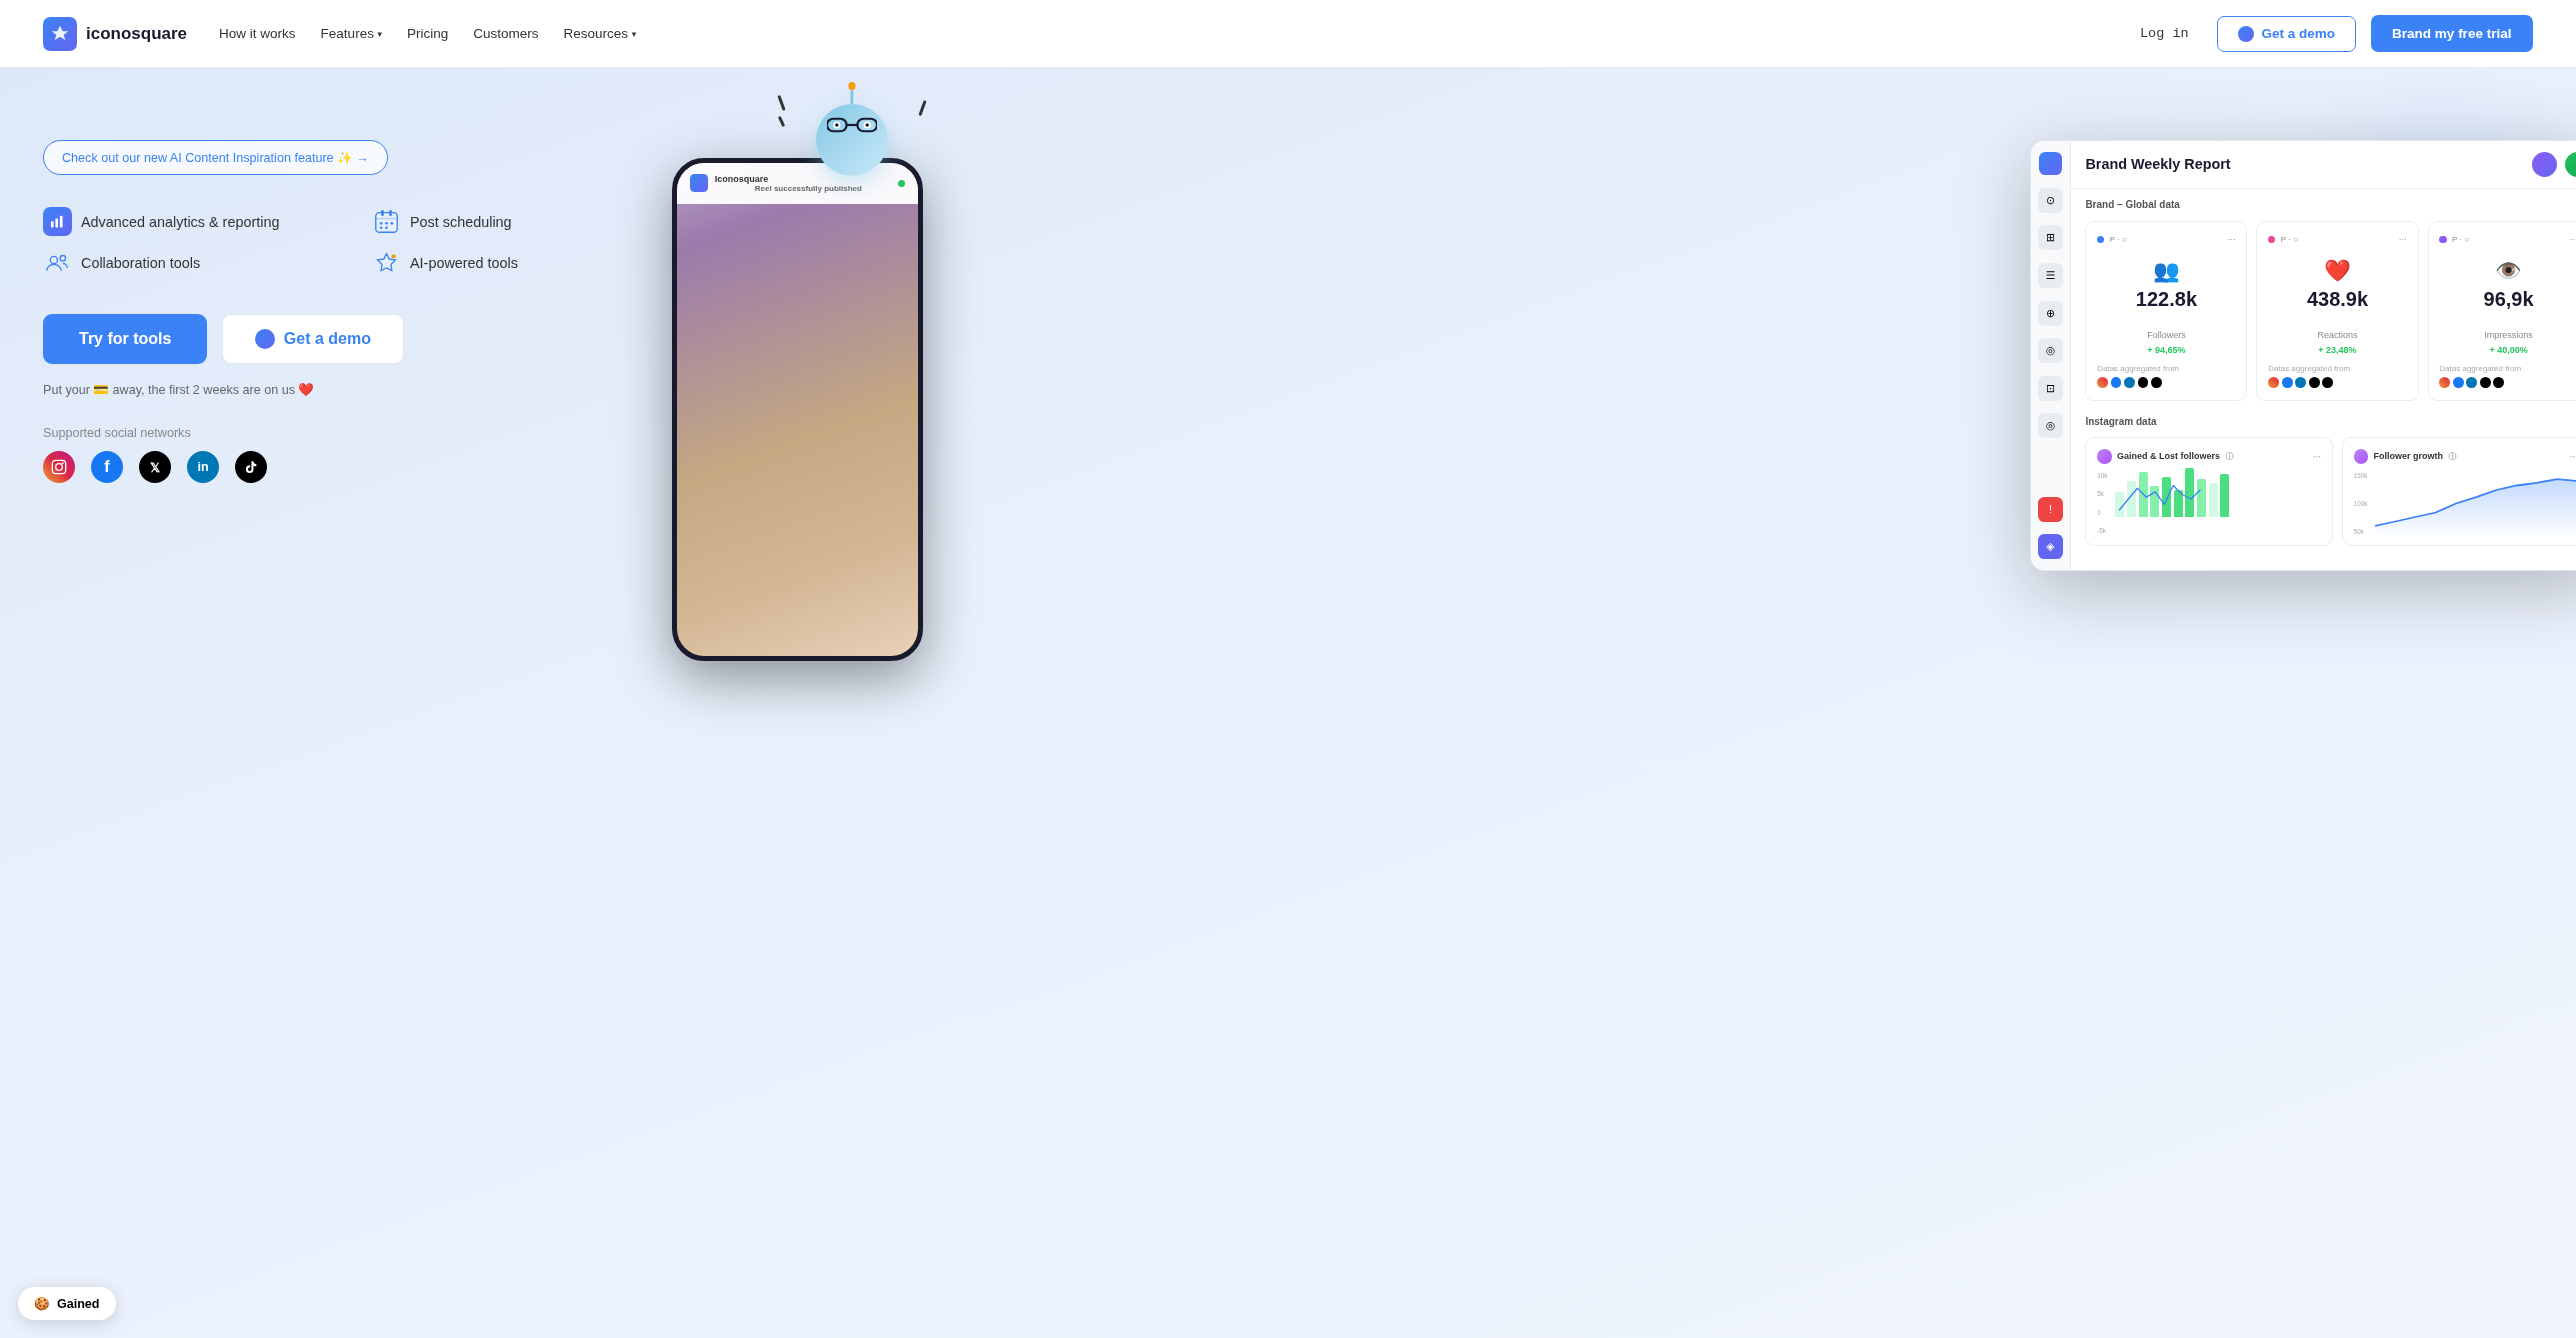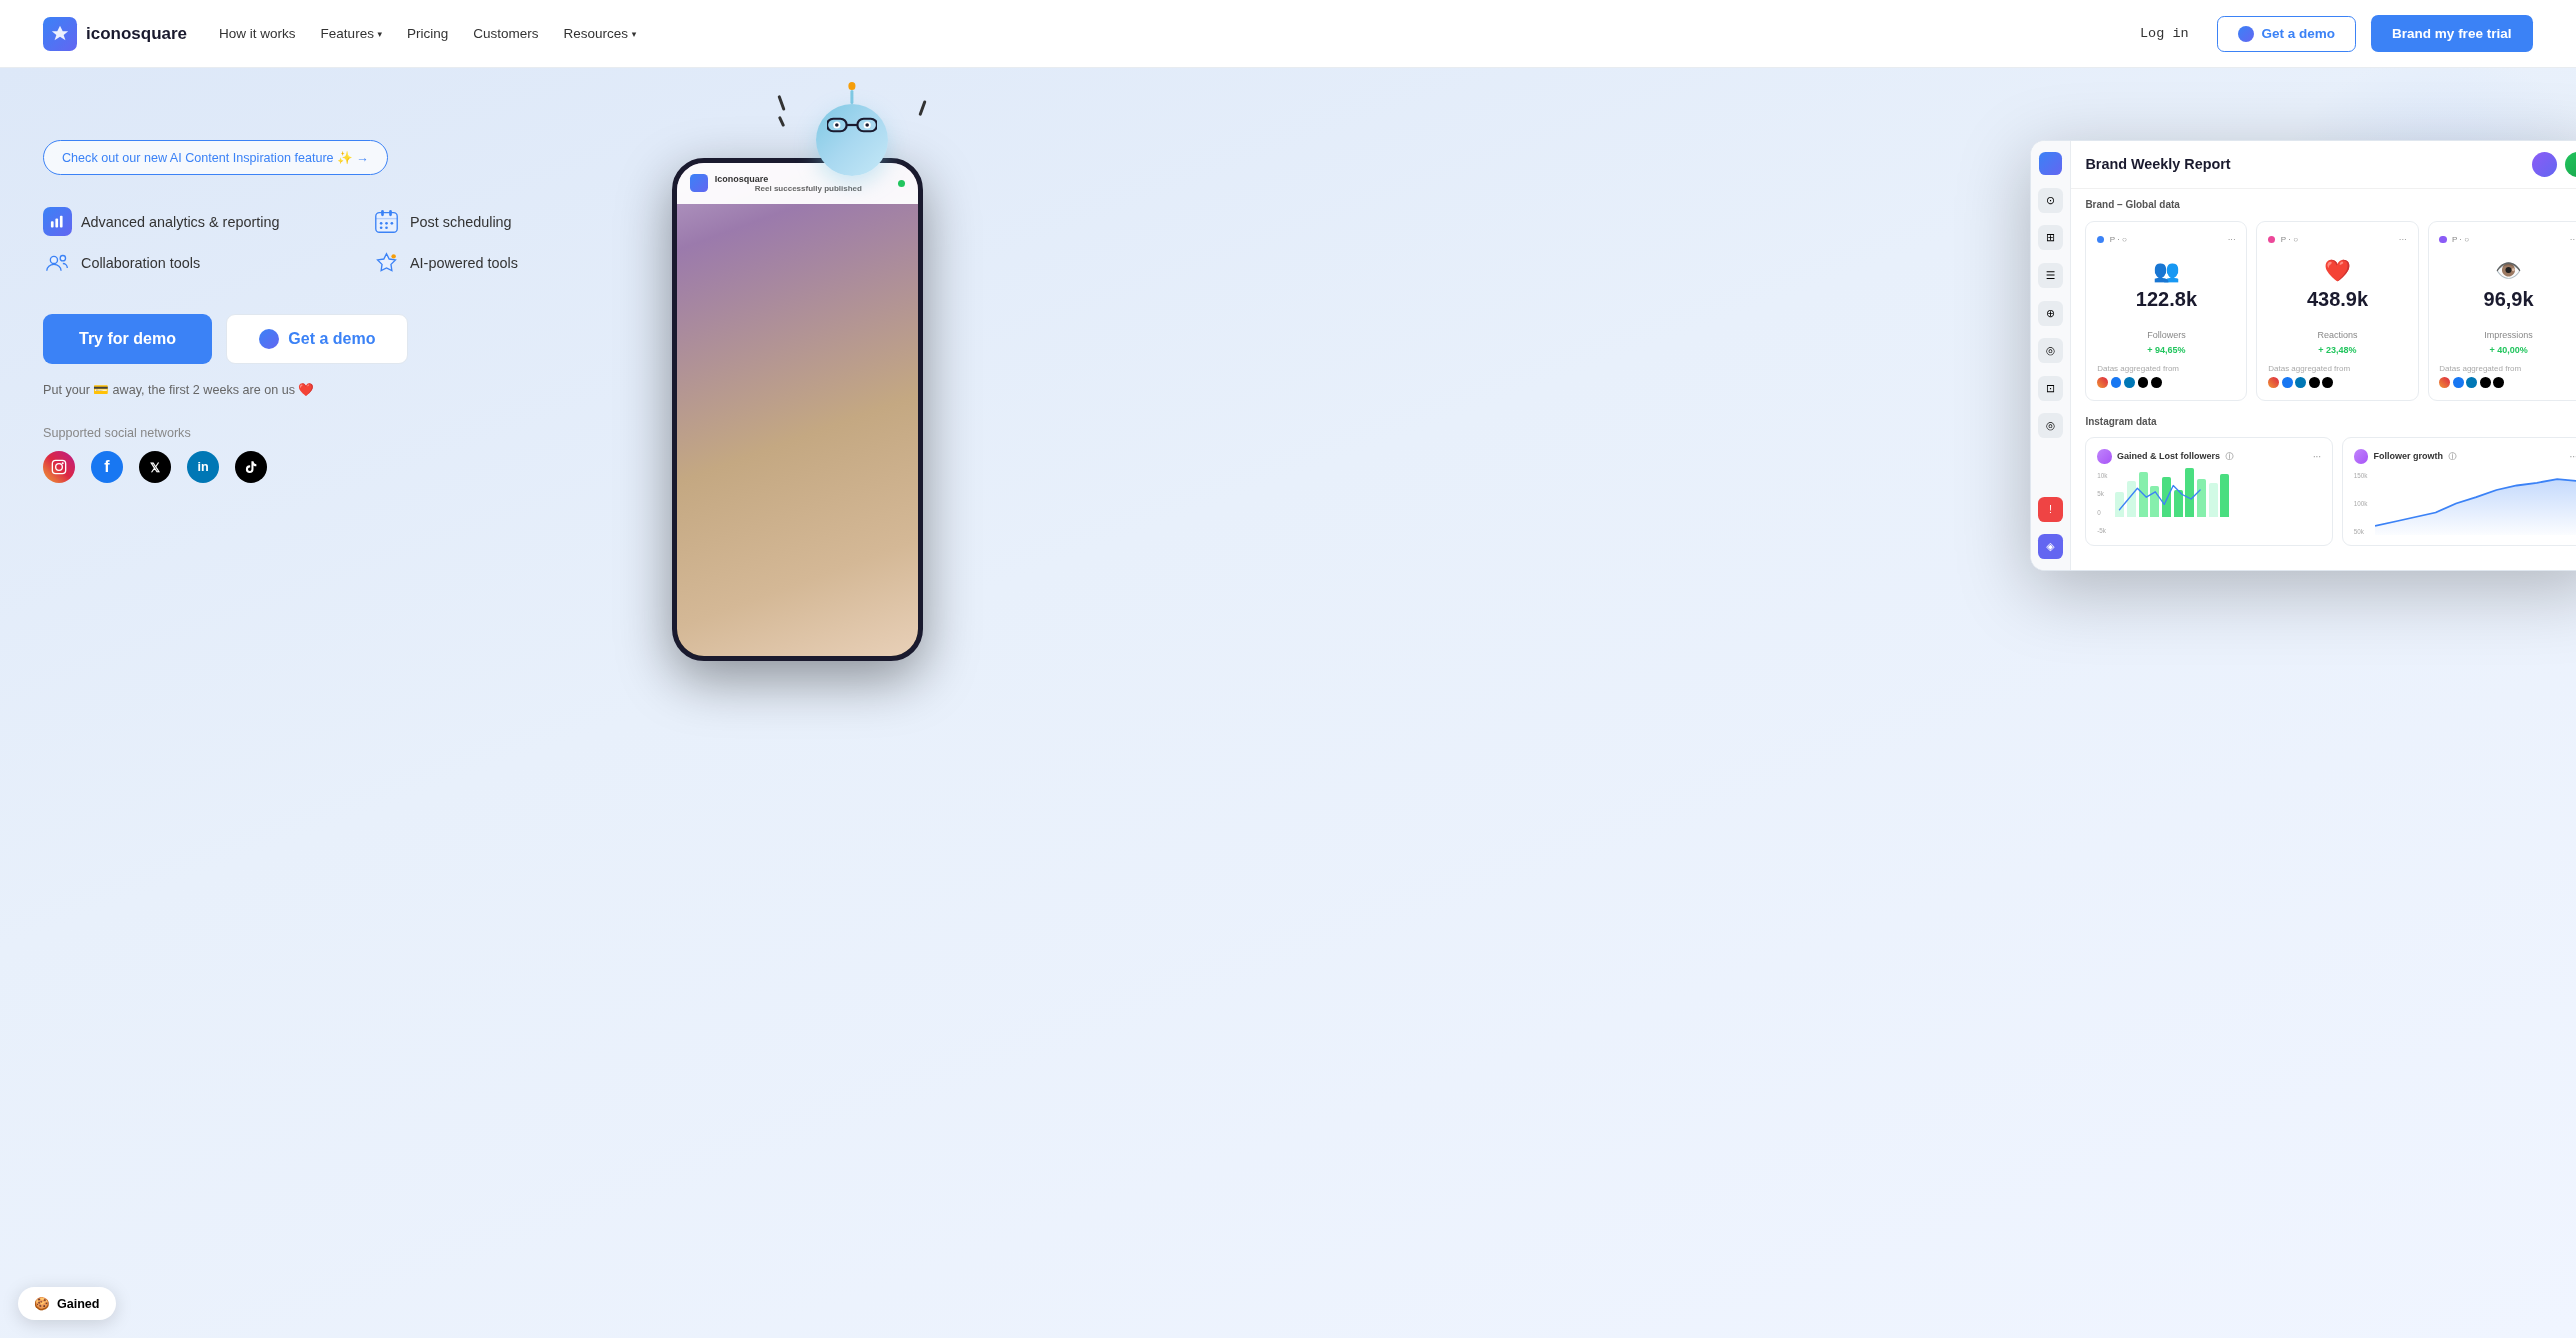--- a/index.html
+++ b/index.html
@@ -290,21 +290,21 @@
             <path d="M14 3L17 9L24 10L19 15L20 22L14 19L8 22L9 15L4 10L11 9Z" stroke="#3b82f6" stroke-width="1.5" fill="#e8f0fe"></path>
             <circle cx="22" cy="6" r="2.5" fill="#f59e0b"></circle>
           </svg>
         </div>
         <span>AI-powered tools</span>
       </div>
     </div>
 
     
     <div class="hero-cta">
-      <button class="btn-cta-primary">Try for demo</button>
+      <button class="btn-cta-primary">Try for tools</button>
       <button class="btn-cta-secondary">
         <span style="width:20px;height:20px;background:linear-gradient(135deg,#3b82f6,#6366f1);border-radius:50%;display:inline-block;"></span>
         <span>Get a demo</span>
       </button>
     </div>
 
     <p class="card-note">Put your 💳 away, the first 2 weeks are on us ❤️</p>
 
     
     <div class="social-section">

